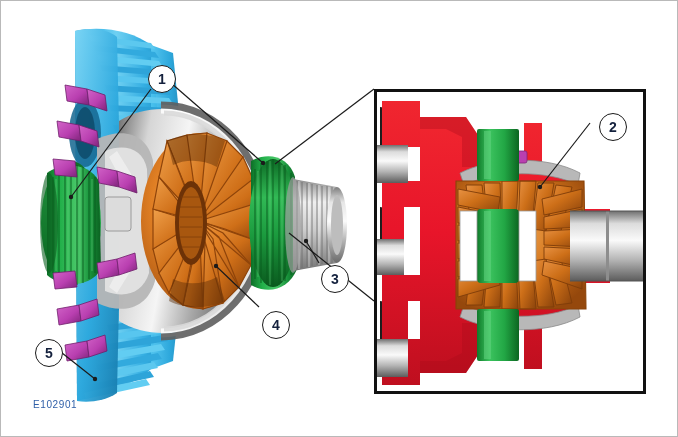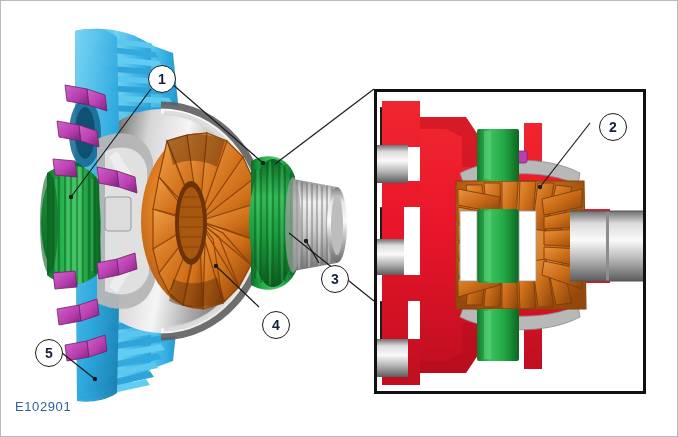--- a/index.html
+++ b/index.html
@@ -47,22 +47,22 @@
     box-sizing:border-box;
     background:#ffffff;
     z-index:10;
     overflow:hidden;
   }
   .inset-frame svg{position:absolute;left:-3px;top:-3px;width:272px;height:305px;}
 
   
   .code-label{
     position:absolute;
-    left:14px;top:398px;
-    font-size:13px;
+    left:32px;top:398px;
+    font-size:10px;
     color:#2f5fa8;
     letter-spacing:.6px;
     z-index:40;
     font-family:"Liberation Sans", sans-serif;
   }
 </style>
 </head>
 <body>
 
 <div class="figure">

